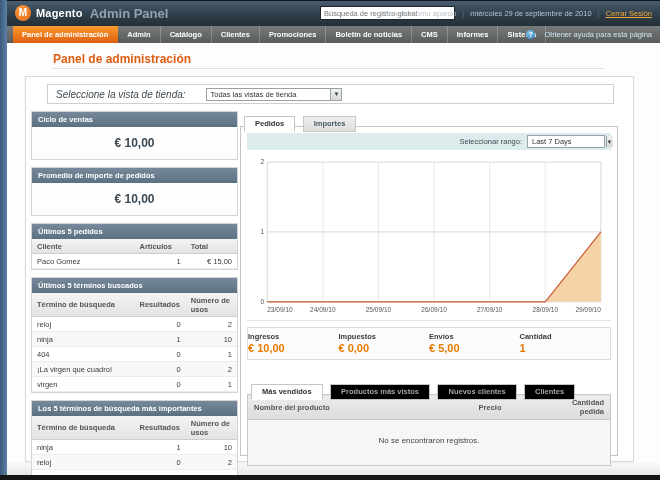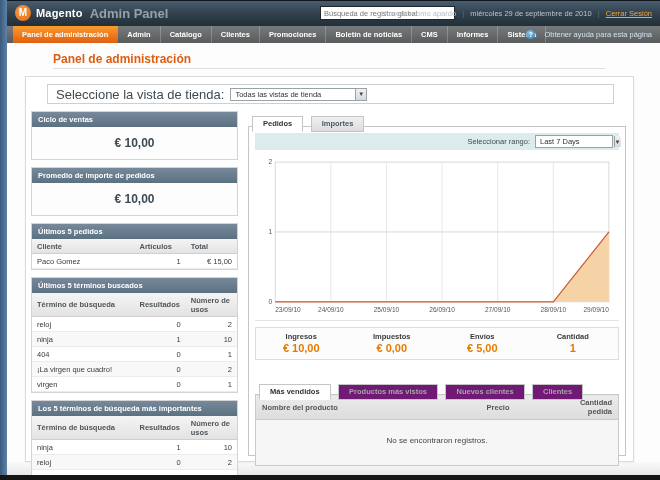--- a/index.html
+++ b/index.html
@@ -44,21 +44,21 @@
   
   .page-title { position:absolute; left:53px; top:52px; font-size:12px; font-weight:bold; color:#df5c10; }
   .title-rule { position:absolute; left:53px; right:55px; top:68px; border-top:1px solid #e0e0e0; }
 
   .wrapper { position:absolute; left:25px; top:76px; width:609px; height:386px;
     background:#fff; border:1px solid #dadada; box-shadow:0 1px 2px rgba(0,0,0,.05); }
 
   
   .store-box { position:absolute; left:47px; top:84px; width:567px; height:20px;
     border:1px solid #cfcfcf; background:#fff; display:flex; align-items:center; padding:0 8px; z-index:2; }
-  .store-label { font-size:13px; color:#3f4a52; margin-right:6px; }
+  .store-label { font-size:10px; color:#3f4a52; margin-right:20px;font-style:italic; }
   .ui-select { display:inline-flex; align-items:center; border:1px solid #98a2a9; background:#fff;
     height:13px; font-size:7.5px; color:#333; cursor:pointer;gap:30px; }
   .ui-select .val { padding:0 4px; white-space:nowrap; }
   .ui-select .arrow { width:11px; height:100%; background:linear-gradient(#f2f2f2,#d8d8d8);
     border-left:1px solid #98a2a9; font-size:6px; color:#444; display:flex; align-items:center; justify-content:center; }
 
   
   .sidebar { position:absolute; left:31px; top:111px; width:207px; z-index:2; }
   .side-box { border:1px solid #d4d4d4; background:#fff; margin-bottom:7px; }
   .side-box-header { background:linear-gradient(#77899a,#5b7182); color:#fff; font-size:7.5px;
@@ -67,40 +67,40 @@
     padding:9px 0; background:#fdfdfd; }
   table.mini { width:100%; border-collapse:collapse; font-size:7.5px; color:#3a3a3a; }
   table.mini th { background:linear-gradient(#f4f4f4,#e3e3e3); border-bottom:1px solid #cfcfcf;
     font-weight:bold; color:#50565a; text-align:left; padding:2.5px 5px; }
   table.mini td { padding:2.5px 5px; border-bottom:1px solid #ececec; }
   table.mini td:nth-child(2), table.mini td:nth-child(3) { text-align:right; }
   table.mini tr:nth-child(even) td { background:#f8f8f8; }
   table.mini col.c1 { width:50%; } table.mini col.c2 { width:25%; } table.mini col.c3 { width:25%; }
 
   
-  .main { position:absolute; left:248px; top:112px; width:378px; z-index:2; }
+  .main { position:absolute; left:240px; top:112px; width:378px; z-index:2; }
   .tab-row { position:relative; height:15px; z-index:3; padding-left:4px; }
   .tab { display:inline-block; font-size:7.5px; font-weight:bold; line-height:14px; padding:0 10px;
     border:1px solid #c5c5c5; margin-right:3px; cursor:pointer;
     background:linear-gradient(#f0f0f0,#dcdcdc); color:#4a5a64; }
   .tab.active { background:#fff; border-bottom:1px solid #fff; color:#333; height:16px; }
-  .tab.disabled { background:#701a75; color:#a5a5a5; cursor:default; }
+  .tab.disabled { background:#000000; color:#a5a5a5; cursor:default; }
   .panel { position:relative; margin-top:-1px; border:1px solid #c5c5c5; background:#fff;
     height:330px; padding:6px; }
   .range-bar { background:#dcecec; height:17px; display:flex; align-items:center;
     justify-content:flex-end; padding:0 6px; gap:5px; }
   .range-label { font-size:7.5px; color:#3f4a52; }
   .range-bar .ui-select { width:78px; justify-content:space-between; background:#fff; }
 
   .chart-wrap { margin:6px 2px 0 2px; height:160px; }
   .chart-wrap svg { width:100%; height:160px; display:block; }
   .chart-divider { border-top:1px solid #e4e4e4; margin:4px 0 6px 0; }
 
   .stats-box { border:1px solid #ddd; background:#fcfcfc; display:flex; padding:4px 0 5px 0; }
-  .stat { flex:1; text-align:center; }
+  .stat { flex:1; }
   .stat-label { font-size:7.5px; font-weight:bold; color:#3a3a3a; }
   .stat-value { font-size:11px; font-weight:bold; color:#e87a00; margin-top:1px; }
 
   .bottom-tabs { margin-top:20px; padding-left:4px; position:relative; z-index:2; height:15px; }
   .products-table { width:100%; border-collapse:collapse; font-size:7.5px; margin-top:-1px;
     border:1px solid #c9c9c9; }
   .products-table th { background:linear-gradient(#ececec,#dcdcdc); border-bottom:1px solid #c9c9c9;
     font-weight:bold; color:#555; padding:3px 6px; text-align:left; }
   .products-table th:last-child { text-align:right; }
   .products-table col.p1 { width:62%; } .products-table col.p2 { width:20%; } .products-table col.p3 { width:18%; }

